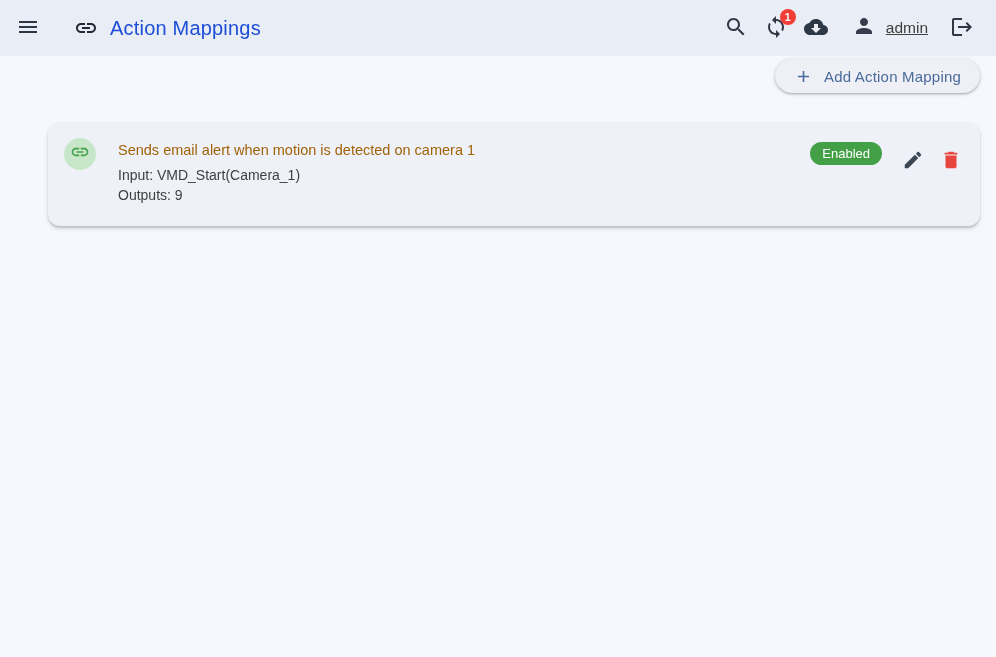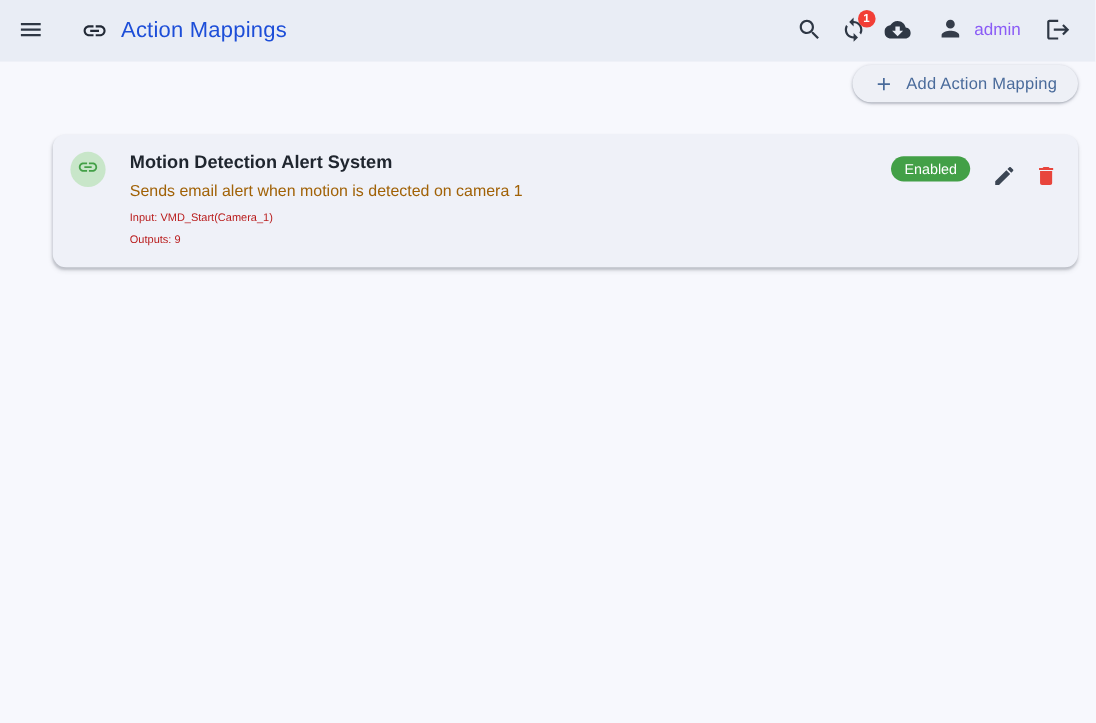--- a/index.html
+++ b/index.html
@@ -45,21 +45,21 @@
     font-size: 10.5px; font-weight: bold;
     line-height: 16px; text-align: center;
     padding: 0 2px;
   }
   .user-chip {
     display: flex; align-items: center;
     margin: 0 14px 0 16px;
     cursor: pointer;
   }
   .user-chip svg { width: 24px; height: 24px; fill: #353d4a; }
-  .user-name { font-size: 15.5px; color: #8b5cf6; margin-left: 10px; }
+  .user-name { font-size: 15.5px; color: #404040; margin-left: 10px; text-decoration: underline; }
 
   
   main { padding: 3px 16px 0 16px; margin-left: 32px; }
   .toolbar-row { display: flex; justify-content: flex-end; margin-bottom: 29px; }
   .add-btn {
     height: 34px;
     display: inline-flex; align-items: center;
     padding: 0 19px;
     border: none; cursor: pointer;
     border-radius: 17px;
@@ -94,21 +94,21 @@
   .card-body { margin-left: 22px; flex: 1 1 auto; min-width: 0; }
   .card-title {
     font-size: 16.5px; font-weight: 600; color: #20262f;
     line-height: 22px; margin-top: 2px;
   }
   .card-desc {
     font-size: 14.5px; color: #a16207;
     line-height: 20px; margin-top: 5px;
   }
   .card-meta {
-    font-size: 10px; color: #b91c1c;
+    font-size: 14px; color: #404040;
     line-height: 20px;
   }
   .card-meta.first { margin-top: 5px; }
   .card-actions {
     display: flex; align-items: flex-start;
     flex: 0 0 auto;
     margin-top: 7px;
   }
   .status-chip {
     height: 23px;
@@ -206,21 +206,20 @@
   <section class="card">
     <div class="avatar">
       <span>
         <svg viewBox="0 0 24 24">
             <path d="M3.9 12c0-1.71 1.39-3.1 3.1-3.1h4V7H7c-2.76 0-5 2.24-5 5s2.24 5 5 5h4v-1.9H7c-1.71 0-3.1-1.39-3.1-3.1zM8 13h8v-2H8v2zm9-6h-4v1.9h4c1.71 0 3.1 1.39 3.1 3.1s-1.39 3.1-3.1 3.1h-4V17h4c2.76 0 5-2.24 5-5s-2.24-5-5-5z"></path>
           </svg>
       </span>
     </div>
 
     <div class="card-body">
-      <h2 class="card-title">Motion Detection Alert System</h2>
       <p class="card-desc">Sends email alert when motion is detected on camera 1</p>
       <p class="card-meta first">Input: VMD_Start(Camera_1)</p>
       <p class="card-meta">Outputs: 9</p>
     </div>
 
     <div class="card-actions">
       <span class="status-chip">Enabled</span>
       <button class="icon-btn edit-btn">
         <span>
           <svg viewBox="0 0 24 24">

